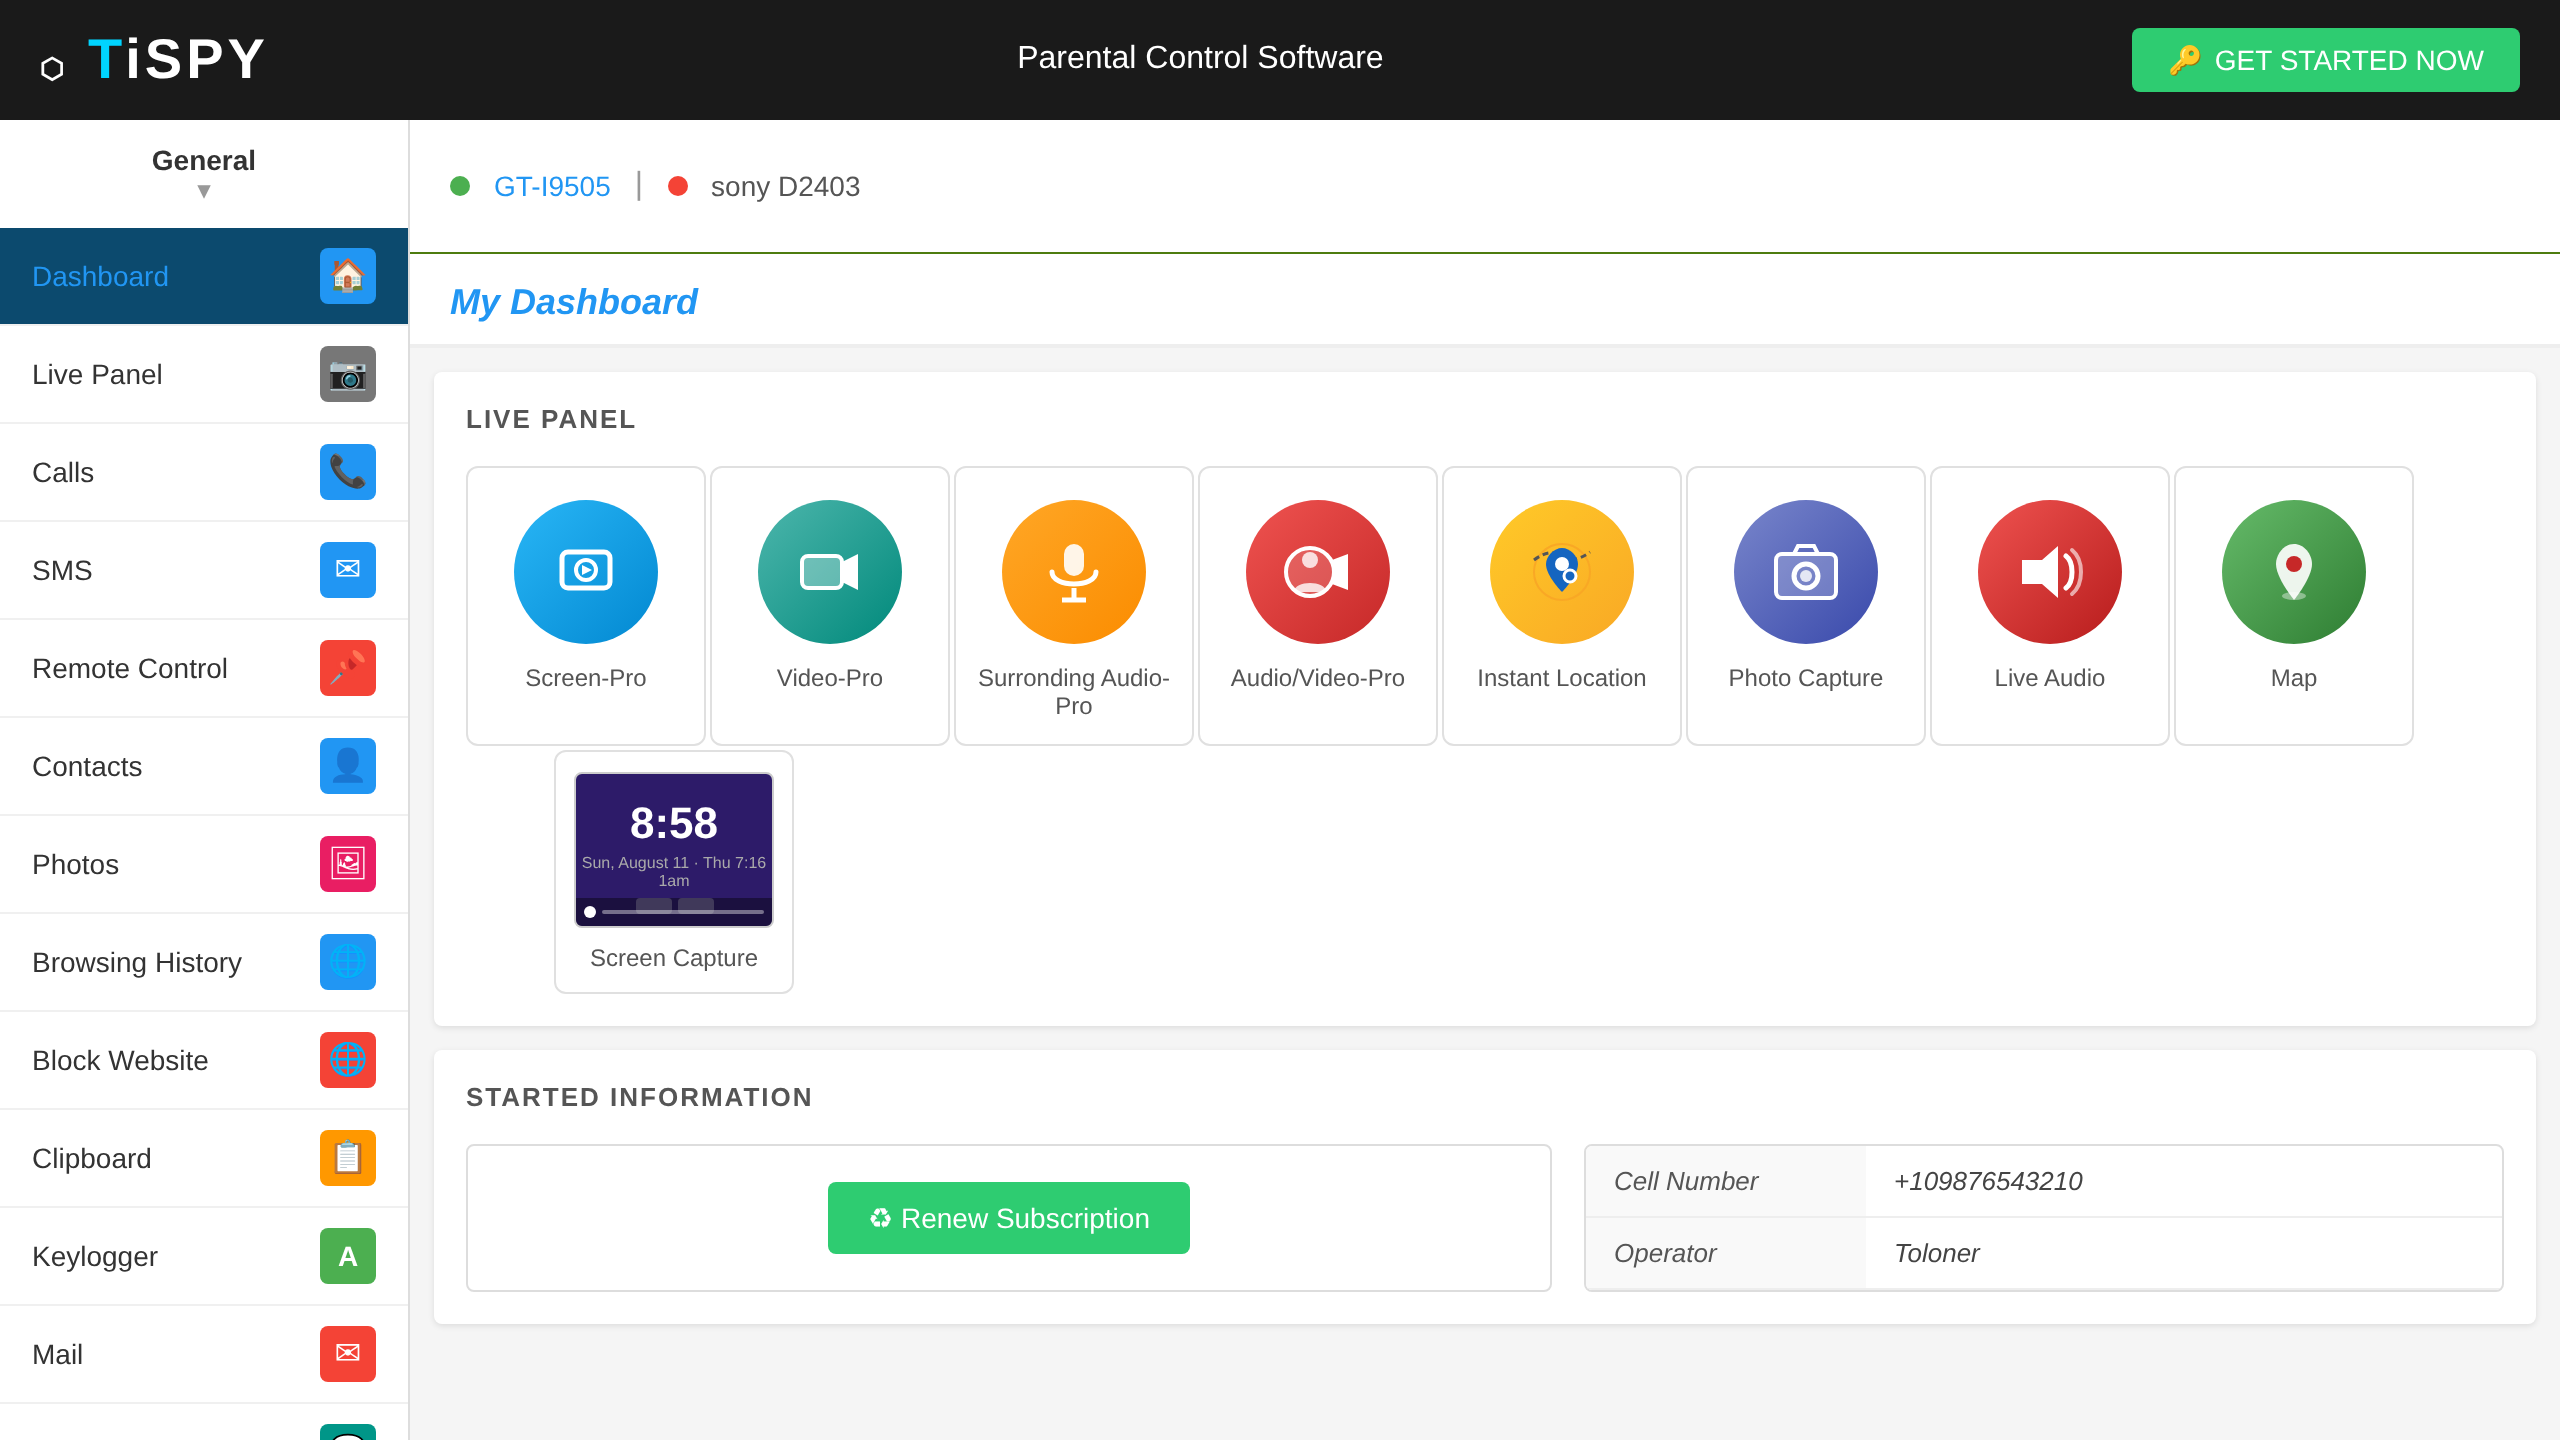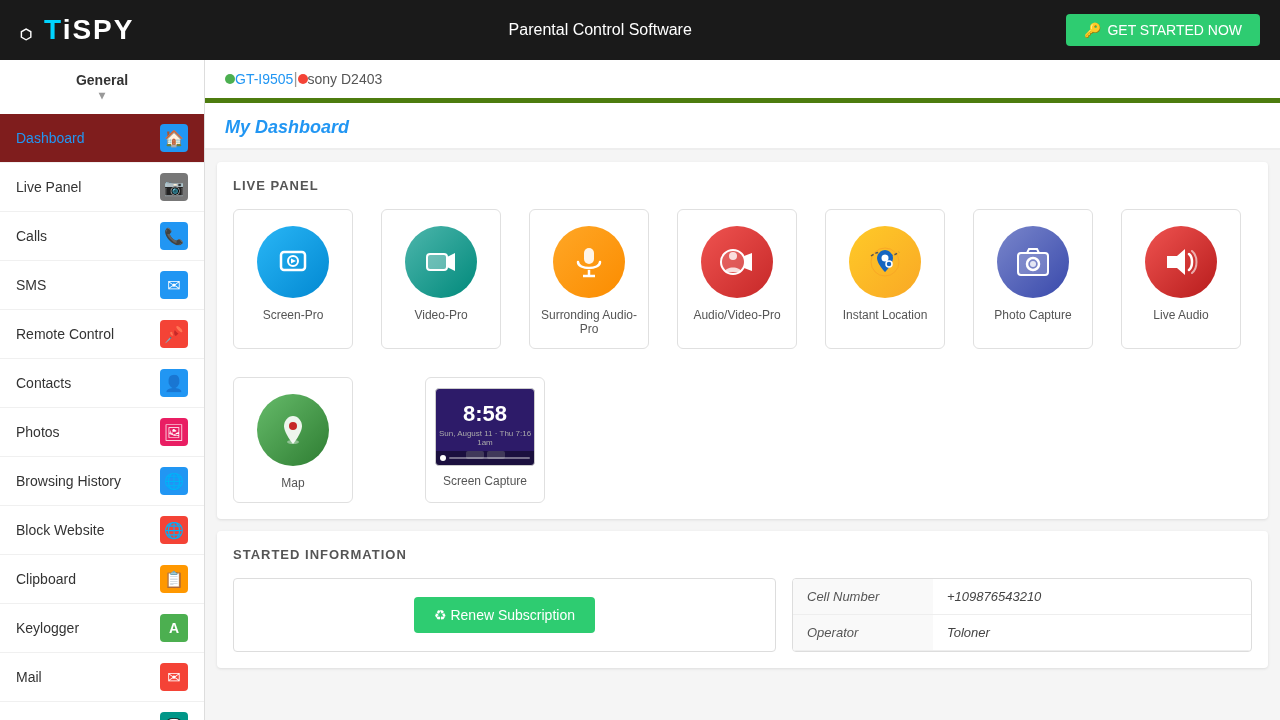--- a/index.html
+++ b/index.html
@@ -71,21 +71,21 @@
       display: flex;
       align-items: center;
       justify-content: space-between;
       padding: 10px 16px;
       font-size: 14px;
       color: #333;
       cursor: pointer;
       border-bottom: 1px solid #f0f0f0;
     }
     .sidebar-item.active {
-      background: #7f1d1d;
+      background: #0c4a6e;
       color: #2196F3;
     }
     .sidebar-item .item-label { flex: 1; }
     .sidebar-item .item-icon {
       width: 28px;
       height: 28px;
       border-radius: 4px;
       display: flex;
       align-items: center;
       justify-content: center;
@@ -105,24 +105,25 @@
     .content {
       flex: 1;
       overflow-y: auto;
       padding: 0;
       background: #f5f5f5;
     }
 
     
     .breadcrumb-bar {
       background: #fff;
-      padding: 10px 20px;
-      display: flex;
-      align-items: center;
-      border-bottom: 5px solid #4d7c0f;
+      padding: 24px 20px;
+      display: flex;
+      align-items: center;
+      gap: 12px;
+      border-bottom: 1px solid #4d7c0f;
     }
     .breadcrumb-device {
       display: flex;
       align-items: center;
       gap: 6px;
       font-size: 14px;
       color: #2196F3;
       cursor: pointer;
     }
     .dot-green { width: 10px; height: 10px; border-radius: 50%; background: #4caf50; display: inline-block; }
@@ -154,21 +155,21 @@
       font-size: 13px;
       font-weight: bold;
       color: #555;
       letter-spacing: 1px;
       margin-bottom: 16px;
     }
 
     .live-panel-grid {
       display: flex;
       flex-wrap: wrap;
-      gap: 28px;
+      gap: 2px;
     }
 
     .live-panel-item {
       display: flex;
       flex-direction: column;
       align-items: center;
       width: 120px;
       cursor: pointer;
       border: 1px solid #e0e0e0;
       border-radius: 6px;

